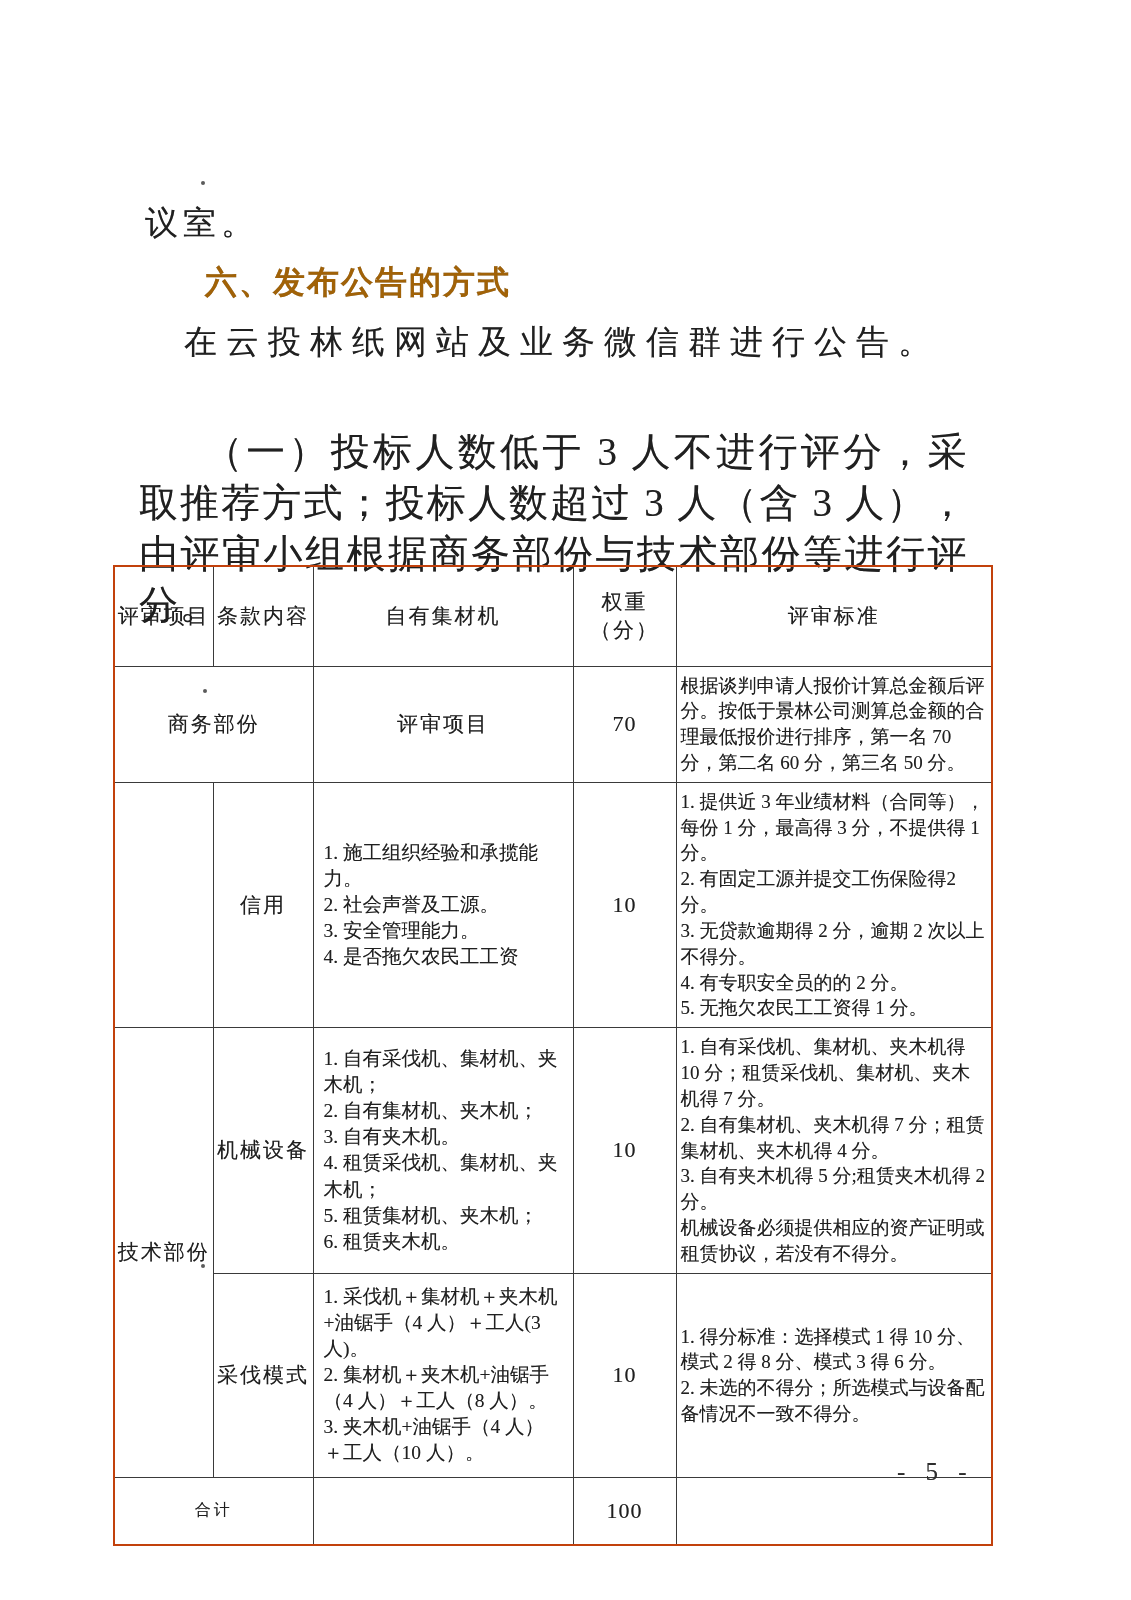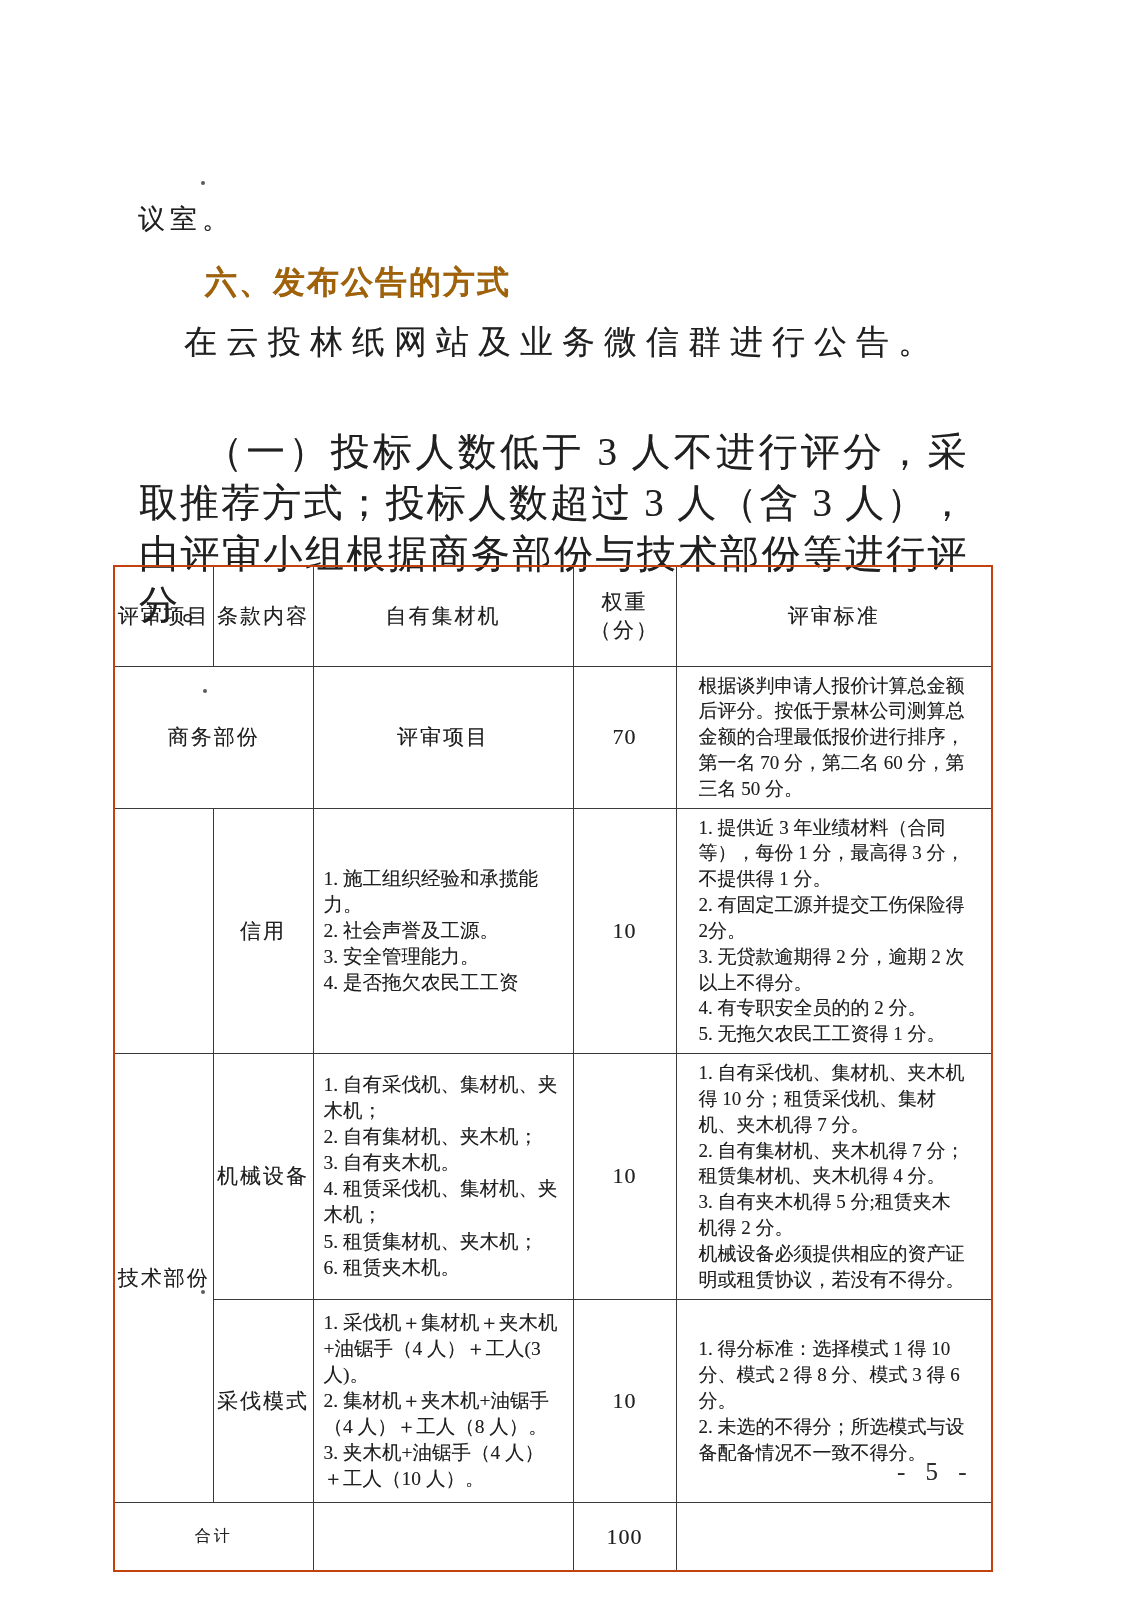--- a/index.html
+++ b/index.html
@@ -11,21 +11,21 @@
     font-family:"Liberation Serif","DejaVu Serif",serif;
     color:#202020;
     overflow:hidden;
     text-shadow:0 0 0.6px rgba(0,0,0,.35);
   }
   .scan-dot { position:absolute; width:4px; height:4px; background:#5b5b5b; border-radius:50%; }
   .dot-top { left:201px; top:181px; }
   .dot-in-business { left:88px; top:22px; }
   .dot-in-tech { left:86px; top:236px; }
 
-  .cont-text { position:absolute; left:138px; top:201px; font-size:27px; letter-spacing:5px; }
+  .cont-text { position:absolute; left:145px; top:201px; font-size:33px; letter-spacing:5px; }
   .h-six  { position:absolute; left:205px; top:261px; }
   .b-six  { position:absolute; left:184px; top:320px; font-size:33px; letter-spacing:9px;font-family:Liberation Serif, serif; }
   .h-seven{ position:absolute; left:205px; top:390px; }
   .doc-heading {
     font-family:Liberation Mono, monospace;
     font-weight:700; font-size:32px; letter-spacing:2px; color:#a16207;
   }
   .para-seven {
     position:absolute; left:139px; top:426px; width:829px;
     font-size:39px; line-height:51px; letter-spacing:1.5px;
@@ -48,21 +48,21 @@
 
   th.hdr { font-weight:400; font-size:21px; letter-spacing:2px; text-align:center; }
   td.center { text-align:center; font-size:21px; letter-spacing:2px; position:relative; }
   td.weight { text-align:center; font-size:22px; letter-spacing:1px; }
   td.list-cell {
     font-size:19.5px; line-height:1.34; white-space:pre-line;
     text-align:left; padding:10px 10px;
   }
   td.std-cell {
     font-size:19px; line-height:1.36; white-space:pre-line;
-    text-align:left; padding:6px 22px;
+    text-align:left; padding:6px 4px;
   }
   td.total-label { text-align:center; font-size:16px; letter-spacing:3px; }
 
   .page-number {
     position:absolute; left:897px; top:1458px;
     font-size:25px; letter-spacing:7px; color:#2e2e2e;
   }
 </style>
 </head>
 <body>

